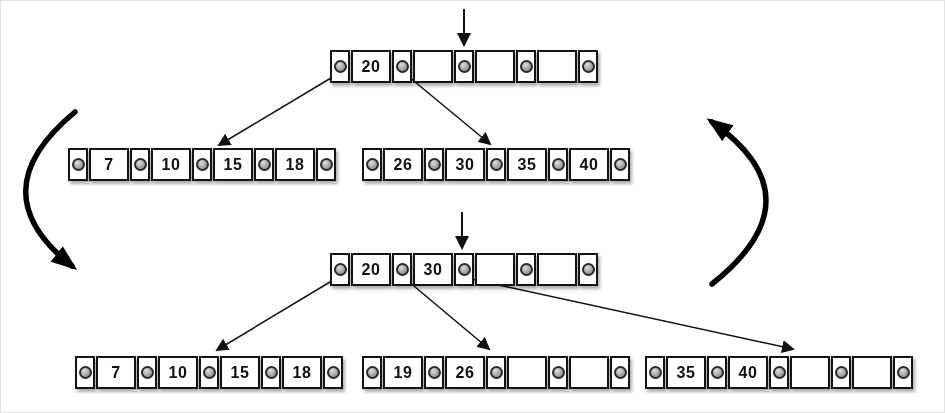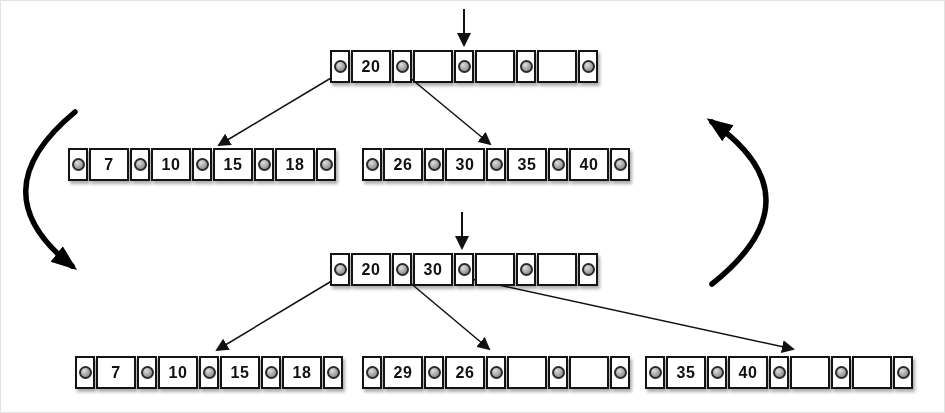--- a/index.html
+++ b/index.html
@@ -191,21 +191,21 @@
       </span>
       <span class="kcell">18</span>
       <span class="pcell">
         <span class="dot"></span>
       </span>
     </div>
   <div class="node" style="left:362px; top:356px">
       <span class="pcell">
         <span class="dot"></span>
       </span>
-      <span class="kcell">29</span>
+      <span class="kcell">19</span>
       <span class="pcell">
         <span class="dot"></span>
       </span>
       <span class="kcell">26</span>
       <span class="pcell">
         <span class="dot"></span>
       </span>
       <span class="kcell"></span>
       <span class="pcell">
         <span class="dot"></span>

